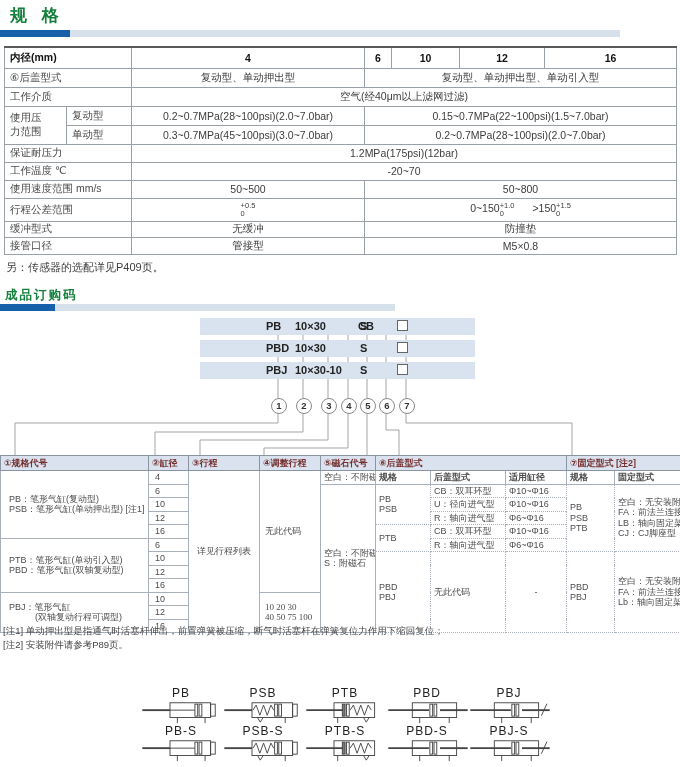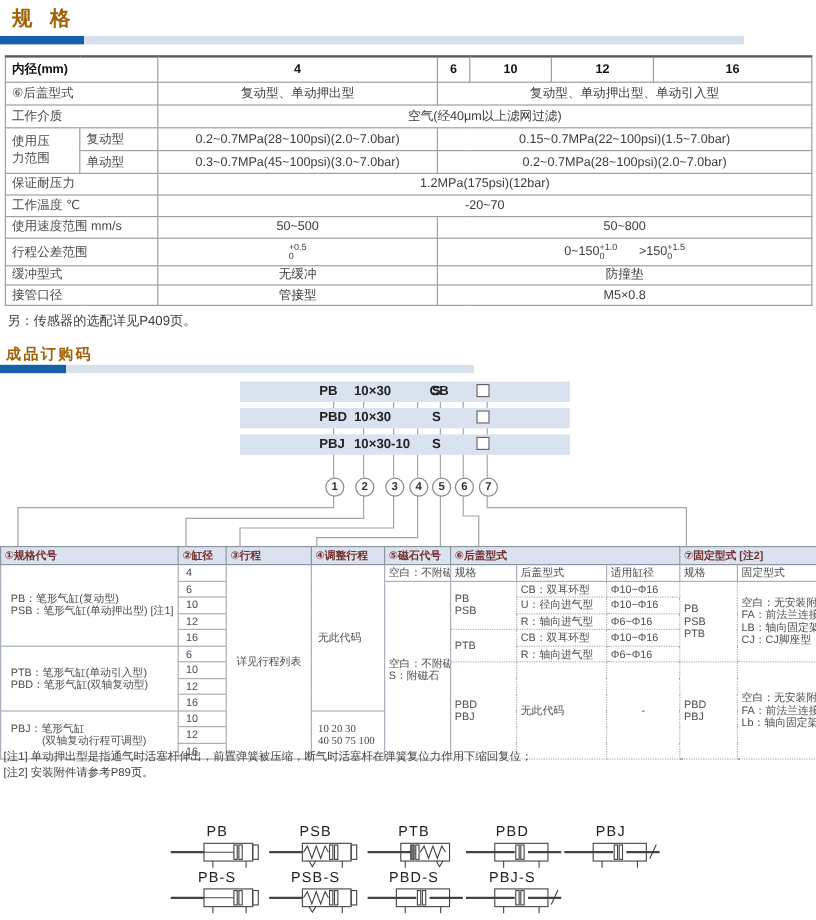--- a/index.html
+++ b/index.html
@@ -1,21 +1,21 @@
 <!DOCTYPE html>
 <html><head>
 <meta charset="utf-8">
 <style>
   html,body{margin:0;padding:0;background:#fff;}
   .page{position:relative;width:680px;height:767px;background:#fff;overflow:hidden;
         font-family:"Liberation Sans","DejaVu Sans",sans-serif;color:#333;}
   .abs{position:absolute;}
 
   
-  .sec-title{font-weight:bold;color:#a16207;letter-spacing:5px;}
+  .sec-title{font-weight:bold;color:#15803d;letter-spacing:5px;}
   .t1{left:10px;top:4px;font-size:17px;}
   .t2{left:5px;top:287px;font-size:12.5px;letter-spacing:2px;}
   .tbar{height:7px;}
   .tbar .dk{position:absolute;left:0;top:0;height:7px;background:#1560a8;}
   .tbar .lt{position:absolute;top:0;height:7px;background:#d7e1ec;}
 
   
   table{border-collapse:collapse;table-layout:fixed;}
   .spec{left:4px;top:46px;width:672px;font-size:10.5px;}
   .spec td{border:1px solid #9aa0a8;padding:0 3px;color:#3c3c3c;overflow:hidden;white-space:nowrap;}
@@ -43,21 +43,21 @@
   .layer2{z-index:2;}
 
   
   .legend{left:0;top:455px;width:680px;font-size:9px;line-height:10.5px;border-radius:19px;}
   .legend th{background:#d9e2ee;color:#742f2f;font-weight:bold;text-align:left;
              border:1px solid #8b95a1;padding:1px 3px;height:12px;white-space:nowrap;overflow:hidden;}
   .legend td{border:1px solid #a8b0bc;padding:0 3px;height:12.5px;color:#4d4d4d;
              white-space:nowrap;overflow:hidden;vertical-align:middle;}
   .legend td.dot{border-style:dotted;}
   .legend td.ctr{text-align:center;}
-  .legend td.sh{color:#4d4d4d;}
+  .legend td.sh{color:#4d4d4d;font-weight:bold;}
   .legend .ln{display:block;}
 
   
   .symrow{left:140px;width:410px;display:flex;}
   .symcell{width:82px;text-align:center;}
   .symlbl{font-size:12px;color:#222;letter-spacing:1px;}
   .sym-draw svg{display:block;margin:0 auto;}
 </style>
 </head>
 <body>
@@ -443,20 +443,34 @@
         <path d="M33 11 L36.5 5.5 L40.5 16.5 L44.5 5.5 L48.5 16.5 L52.5 5.5 L55.5 11" stroke="#444" fill="none" stroke-width="1"></path>
         <rect x="56.5" y="4.5" width="3" height="13" stroke="#444" fill="none" stroke-width="1"></rect>
             <rect x="61" y="4.5" width="3" height="13" stroke="#444" fill="none" stroke-width="1"></rect>
         <rect x="76" y="4.5" width="5" height="13" stroke="#444" fill="none" stroke-width="1"></rect>
         <path d="M38 19 L41 24 L44 19" stroke="#444" fill="none" stroke-width="1"></path>
             <path d="M68 19 V25" stroke="#444" fill="none" stroke-width="1"></path>
           </svg>
         </div>
     </div>
     <div class="symcell">
+      <div class="symlbl">PTB-S</div>
+      <div class="sym-draw">
+          <svg viewBox="0 0 90 26" width="84" height="24">
+            <path d="M2 11 H42" stroke="#444" stroke-width="2" fill="none"></path>
+        <rect x="32" y="3" width="44" height="16" stroke="#444" fill="none" stroke-width="1"></rect>
+        <rect x="41" y="4.5" width="3" height="13" stroke="#444" fill="#777"></rect>
+            <rect x="45.5" y="4.5" width="3" height="13" stroke="#444" fill="none" stroke-width="1"></rect>
+        <path d="M49.5 11 L53 5.5 L57 16.5 L61 5.5 L65 16.5 L69 5.5 L72.5 11" stroke="#444" fill="none" stroke-width="1"></path>
+        <path d="M64 19 L67 24 L70 19" stroke="#444" fill="none" stroke-width="1"></path>
+            <path d="M36 19 V25" stroke="#444" fill="none" stroke-width="1"></path>
+          </svg>
+        </div>
+    </div>
+    <div class="symcell">
       <div class="symlbl">PBD-S</div>
       <div class="sym-draw">
           <svg viewBox="0 0 90 26" width="84" height="24">
             <path d="M2 11 H46" stroke="#444" stroke-width="2" fill="none"></path>
         <path d="M58 11 H88" stroke="#444" stroke-width="2" fill="none"></path>
         <rect x="28" y="3" width="48" height="16" stroke="#444" fill="none" stroke-width="1"></rect>
         <rect x="47" y="4.5" width="3" height="13" stroke="#444" fill="none" stroke-width="1"></rect>
             <rect x="51.5" y="4.5" width="3" height="13" stroke="#444" fill="none" stroke-width="1"></rect>
         <path d="M36 19 V25 M68 19 V25" stroke="#444" fill="none" stroke-width="1"></path>
           </svg>

